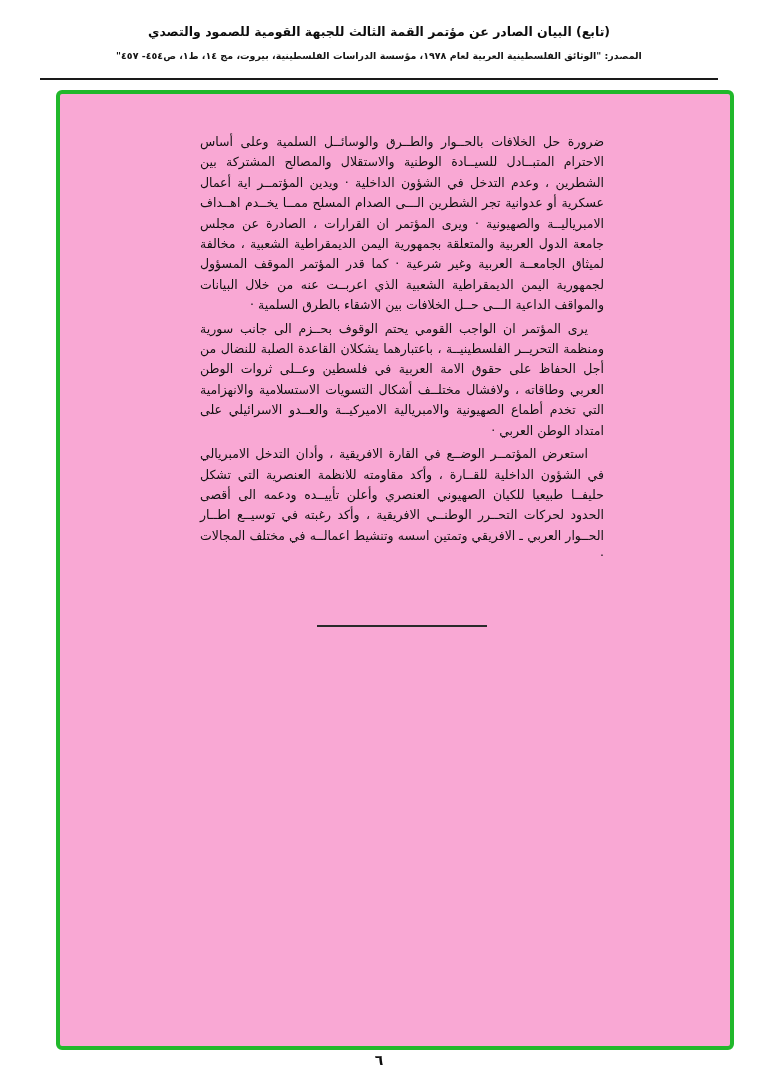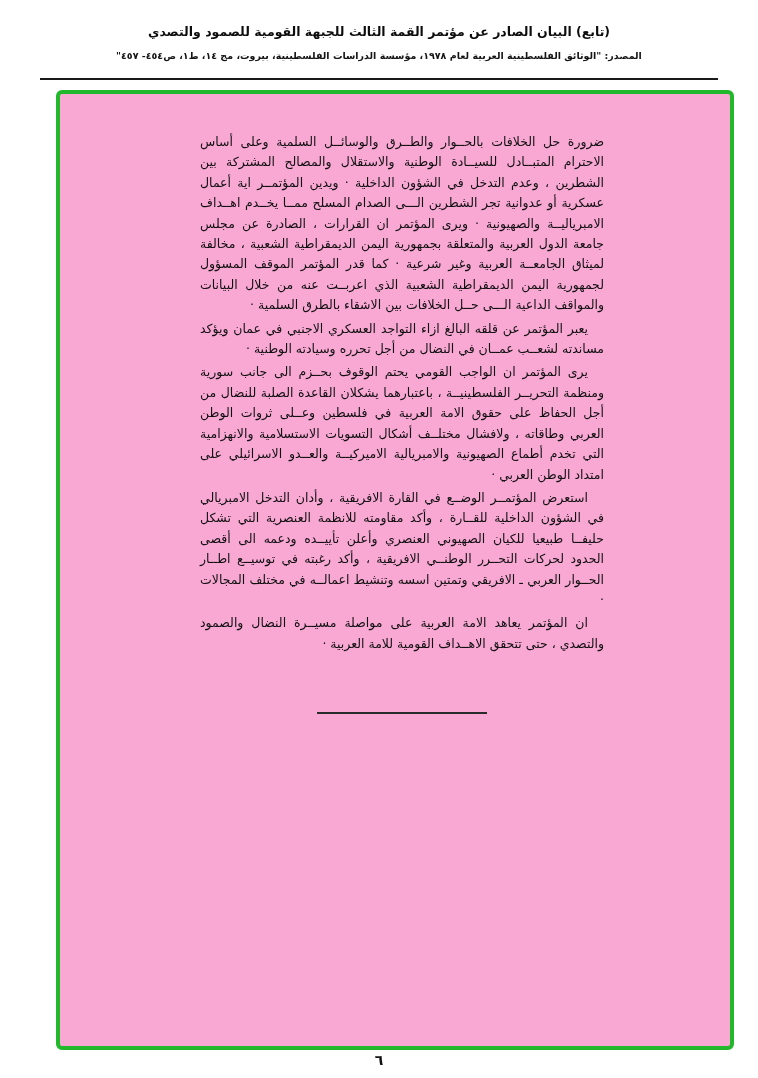--- a/index.html
+++ b/index.html
@@ -105,23 +105,21 @@
   <div class="header">
     <div class="header-title">(تابع)  البيان الصادر عن مؤتمر القمة الثالث للجبهة القومية للصمود والتصدي</div>
     <div class="header-source">المصدر: "الوثائق الفلسطينية العربية لعام ١٩٧٨، مؤسسة الدراسات الفلسطينية، بيروت، مج ١٤، ط١، ص٤٥٤- ٤٥٧"</div>
   </div>
 
   <div class="header-rule"></div>
 
   <div class="frame">
     <div class="content">
       <p>ضرورة حل الخلافات بالحــوار والطــرق والوسائــل السلمية وعلى أساس الاحترام المتبــادل للسيــادة الوطنية والاستقلال والمصالح المشتركة بين الشطرين ، وعدم التدخل في الشؤون الداخلية · ويدين المؤتمــر اية أعمال عسكرية أو عدوانية تجر الشطرين الـــى الصدام المسلح ممــا يخــدم اهــداف الامبرياليــة والصهيونية · ويرى المؤتمر ان القرارات ، الصادرة عن مجلس جامعة الدول العربية والمتعلقة بجمهورية اليمن الديمقراطية الشعبية ، مخالفة لميثاق الجامعــة العربية وغير شرعية · كما قدر المؤتمر الموقف المسؤول لجمهورية اليمن الديمقراطية الشعبية الذي اعربــت عنه من خلال البيانات والمواقف الداعية الـــى حــل الخلافات بين الاشقاء بالطرق السلمية ·</p>
-      <p class="indent">يعبر المؤتمر عن قلقه البالغ ازاء التواجد العسكري الاجنبي في عمان ويؤكد مساندته لشعــب عمــان في النضال من أجل تحرره وسيادته الوطنية ·</p>
       <p class="indent">يرى المؤتمر ان الواجب القومي يحتم الوقوف بحــزم الى جانب سورية ومنظمة التحريــر الفلسطينيــة ، باعتبارهما يشكلان القاعدة الصلبة للنضال من أجل الحفاظ على حقوق الامة العربية في فلسطين وعــلى ثروات الوطن العربي وطاقاته ، ولافشال مختلــف أشكال التسويات الاستسلامية والانهزامية التي تخدم أطماع الصهيونية والامبريالية الاميركيــة والعــدو الاسرائيلي على امتداد الوطن العربي ·</p>
       <p class="indent">استعرض المؤتمــر الوضــع في القارة الافريقية ، وأدان التدخل الامبريالي في الشؤون الداخلية للقــارة ، وأكد مقاومته للانظمة العنصرية التي تشكل حليفــا طبيعيا للكيان الصهيوني العنصري وأعلن تأييــده ودعمه الى أقصى الحدود لحركات التحــرر الوطنــي الافريقية ، وأكد رغبته في توسيــع اطــار الحــوار العربي ـ الافريقي وتمتين اسسه وتنشيط اعمالــه في مختلف المجالات ·</p>
-      <p class="indent">ان المؤتمر يعاهد الامة العربية على مواصلة مسيــرة النضال والصمود والتصدي ، حتى تتحقق الاهــداف القومية للامة العربية ·</p>
       <div class="end-rule"></div>
     </div>
   </div>
 
   <div class="page-number">٦</div>
 
 </div>
 
 </body></html>

